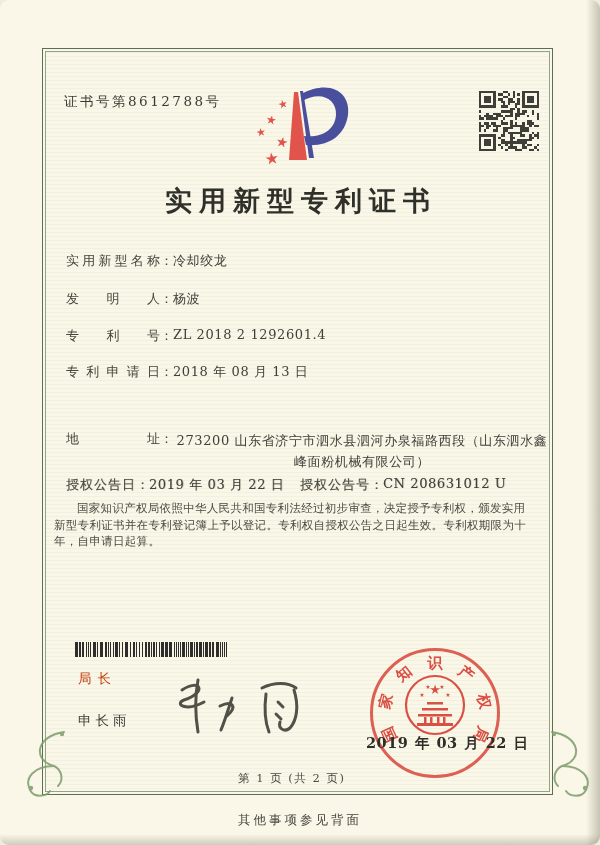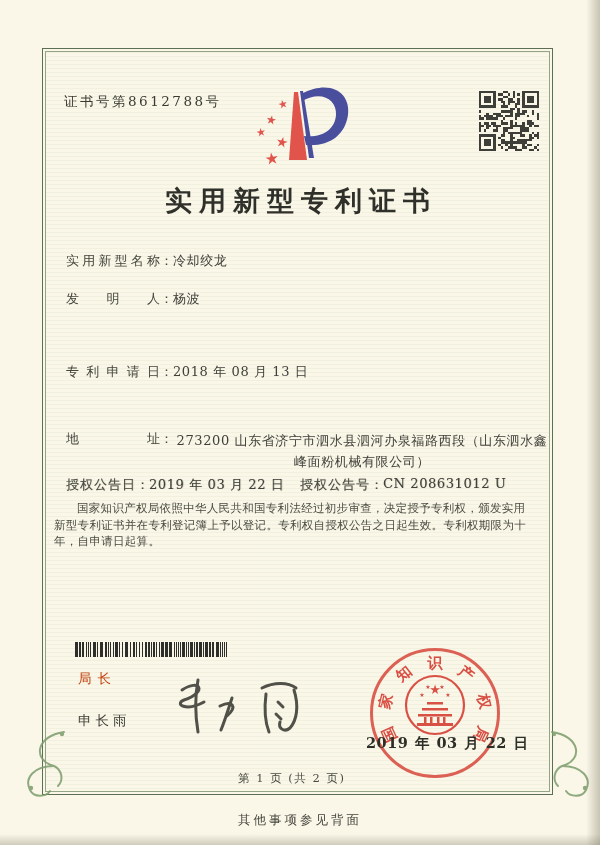--- a/index.html
+++ b/index.html
@@ -1,17 +1,17 @@
 <!DOCTYPE html>
 <html><head>
 <meta charset="utf-8">
 <style>
   html,body{margin:0;padding:0;background:#efecdb;}
   .scan{position:relative;width:600px;height:845px;background:#faf7e9;overflow:hidden;
-        font-family:"DejaVu Serif","Liberation Serif",serif;color:#3c3c34;}
+        font-family:"DejaVu Serif","Liberation Serif",serif;color:#3c3c34;border-radius:9px;}
   
   .frame{position:absolute;left:42px;top:48px;width:511px;height:747px;
          border:1.5px solid #5c6e54;box-sizing:border-box;}
   .frame-inner{position:absolute;inset:2px;border:1px solid #93a487;
          background:repeating-linear-gradient(180deg,rgba(148,176,128,0.09) 0 1px,rgba(148,176,128,0) 1px 4px);}
   .cert-no{position:absolute;left:64px;top:93px;font-size:13.5px;letter-spacing:2.5px;
          word-spacing:3px;color:#3a3a32;}
   .logo{position:absolute;left:236px;top:70px;}
   .qr{position:absolute;left:479px;top:91px;}
   .title{position:absolute;left:1px;top:183px;width:600px;text-align:center;
@@ -286,20 +286,23 @@
     </svg>
 
   <div class="title">实用新型专利证书</div>
 
   <div class="row r1">
     <span class="lbl">实用新型名称</span><span class="colon">：</span><span class="val">冷却绞龙</span>
   </div>
   <div class="row r2">
     <span class="lbl">发明人</span><span class="colon">：</span><span class="val">杨波</span>
   </div>
+  <div class="row r3">
+    <span class="lbl">专利号</span><span class="colon">：</span><span class="val">ZL 2018 2 1292601.4</span>
+  </div>
   <div class="row r4">
     <span class="lbl">专利申请日</span><span class="colon">：</span><span class="val">2018 年 08 月 13 日</span>
   </div>
   <div class="row r6">
     <span class="lbl">地址</span><span class="colon">：</span><span class="val">273200 山东省济宁市泗水县泗河办泉福路西段（山东泗水鑫峰面粉机械有限公司）</span>
   </div>
 
   <div class="grant gd">
     <span class="glbl">授权公告日</span><span>：</span><span class="val">2019 年 03 月 22 日</span>
   </div>

